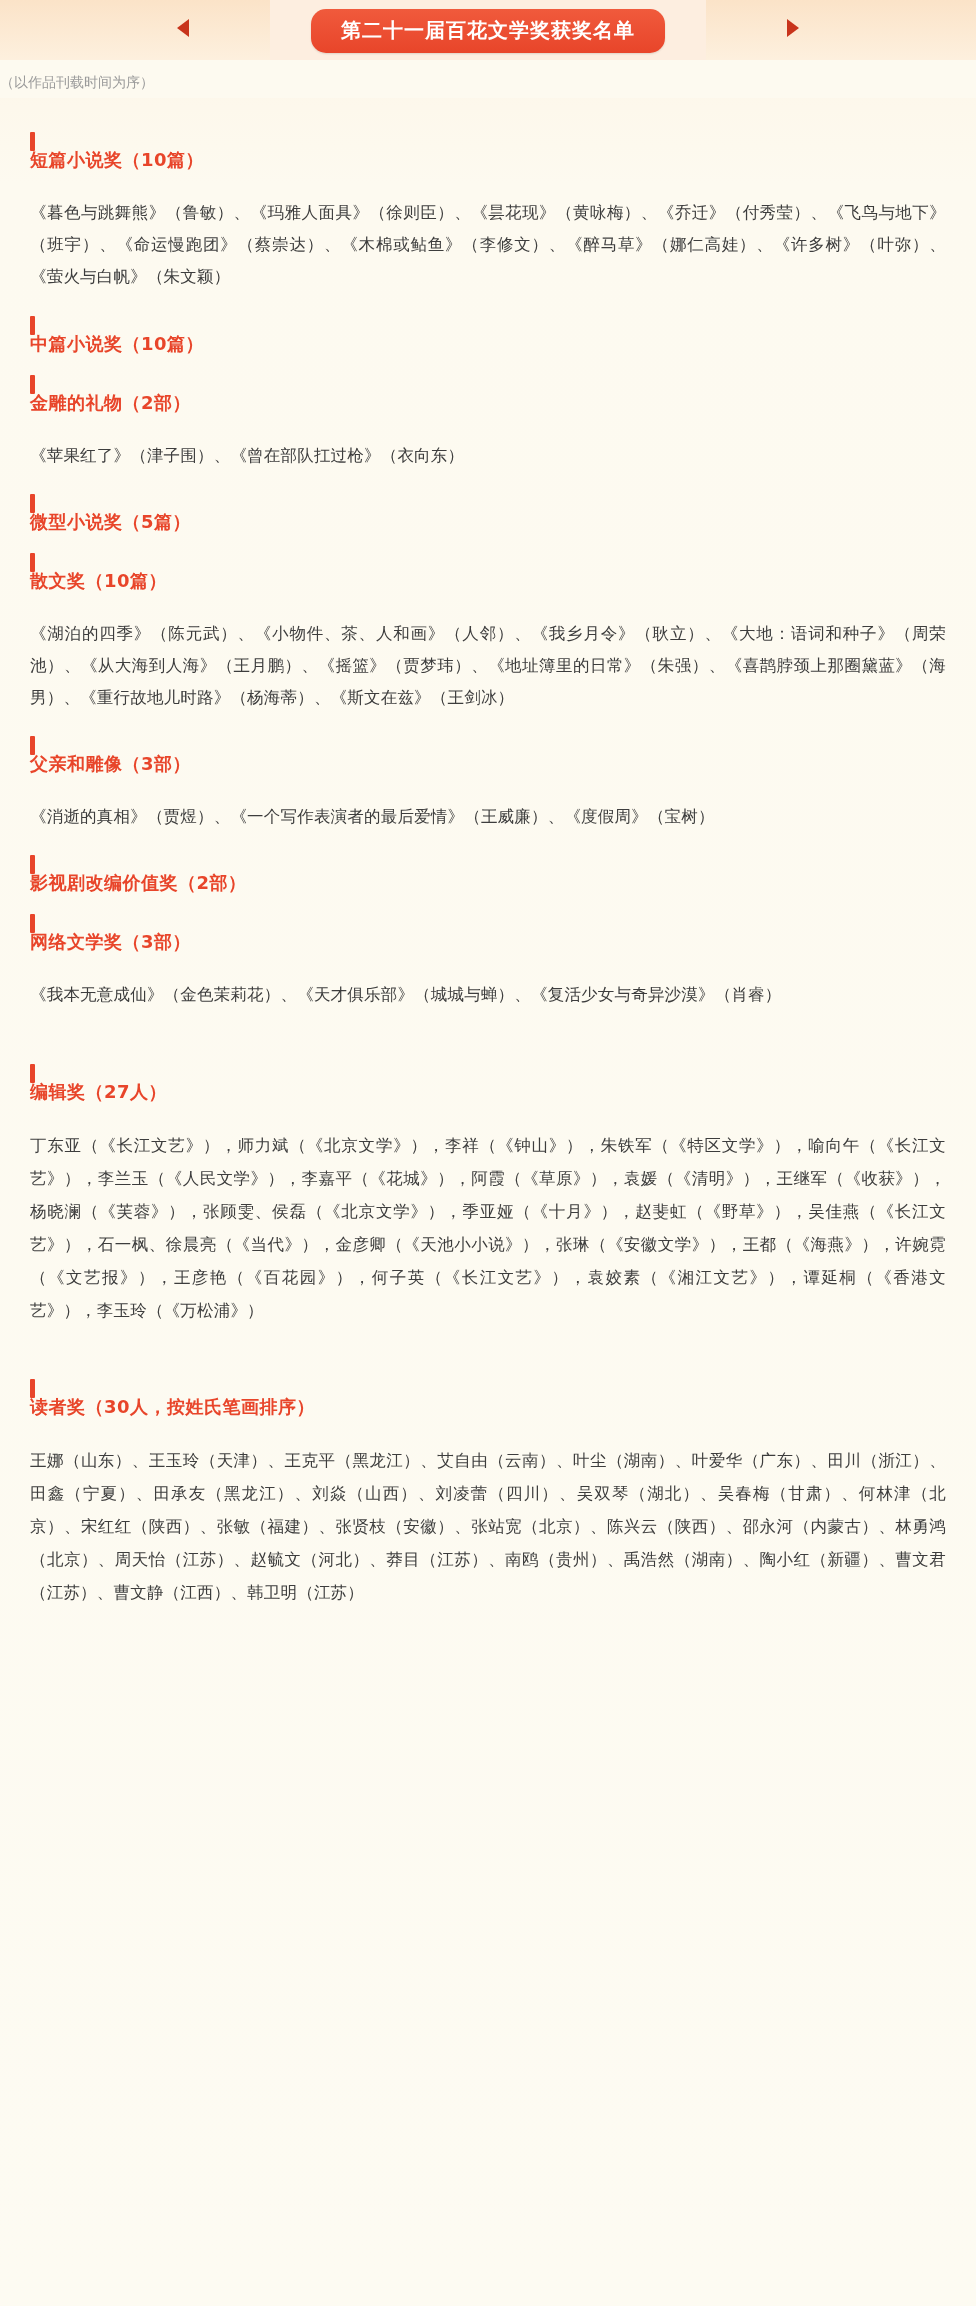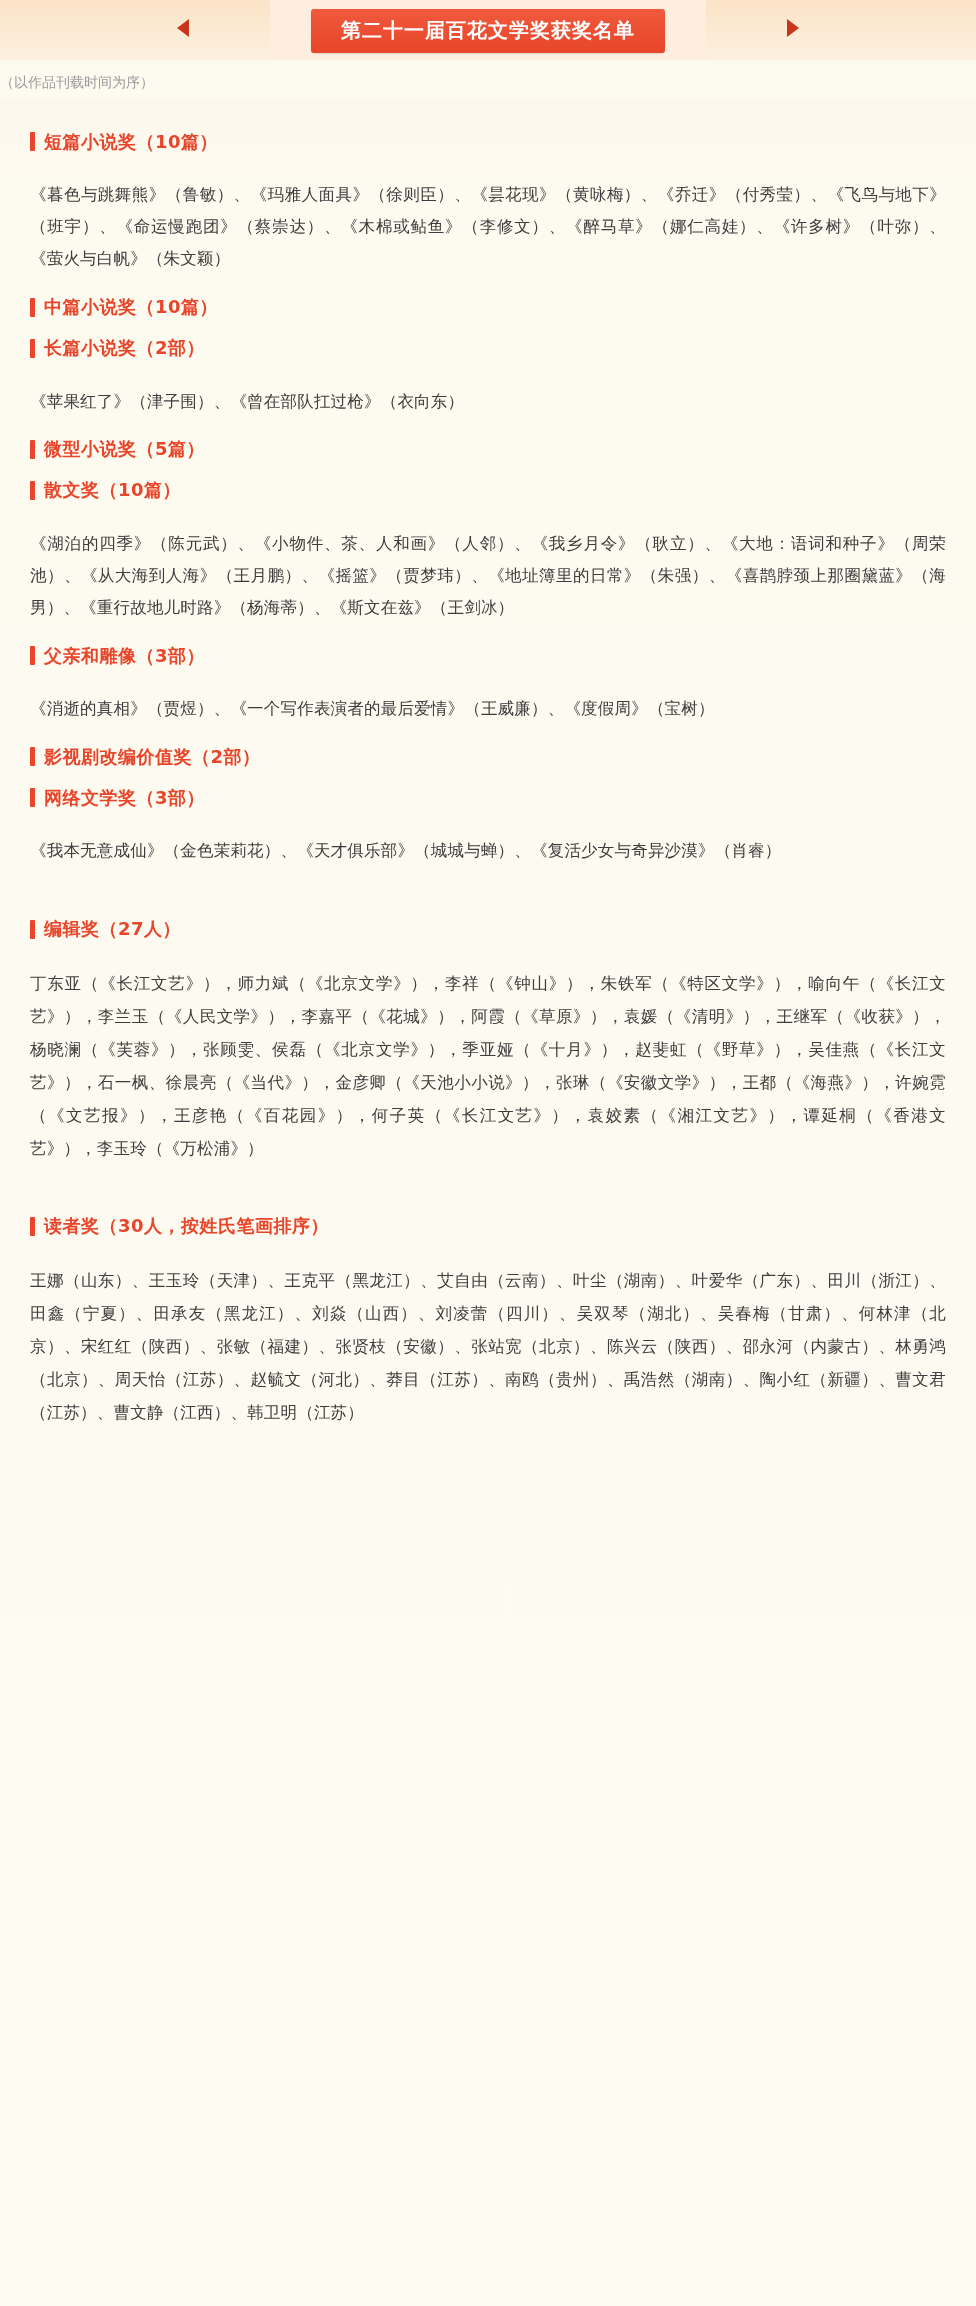--- a/index.html
+++ b/index.html
@@ -36,21 +36,21 @@
     position: absolute;
     left: 50%;
     top: 9px;
     transform: translateX(-50%);
     background: linear-gradient(to bottom, #f05a3c, #e8452a);
     color: #ffffff;
     font-size: 20px;
     font-weight: bold;
     letter-spacing: 1px;
     padding: 8px 30px 9px 30px;
-    border-radius: 3px;
+    border-radius: 15px;
     white-space: nowrap;
     box-shadow: 0 1px 2px rgba(0,0,0,0.12);
   }
   .ribbon-tail-l, .ribbon-tail-r {
     position: absolute;
     top: 19px;
     width: 0; height: 0;
     border-top: 9px solid transparent;
     border-bottom: 9px solid transparent;
   }
@@ -63,22 +63,22 @@
     padding: 14px 0 6px 0;
     background: #fdfaf0;
   }
   
   .content {
     padding: 12px 30px 30px 30px;
   }
   .section { margin-bottom: 16px; }
   .sec-head {
     display: flex;
-    align-items: center;
     margin: 22px 0 10px 0;
+    flex-direction: column;
   }
   .sec-bar {
     display: inline-block;
     width: 5px;
     height: 19px;
     background: #e8452a;
     margin-right: 9px;
     border-radius: 1px;
   }
   .sec-title {
@@ -128,21 +128,21 @@
     <div class="section">
       <div class="sec-head">
         <span class="sec-bar"></span>
         <span class="sec-title">中篇小说奖（10篇）</span>
       </div>
     </div>
 
     <div class="section">
       <div class="sec-head">
         <span class="sec-bar"></span>
-        <span class="sec-title">长篇小说奖（2部）</span>
+        <span class="sec-title">金雕的礼物（2部）</span>
       </div>
       <div class="sec-body">《苹果红了》（津子围）、《曾在部队扛过枪》（衣向东）</div>
     </div>
 
     <div class="section">
       <div class="sec-head">
         <span class="sec-bar"></span>
         <span class="sec-title">微型小说奖（5篇）</span>
       </div>
     </div>

